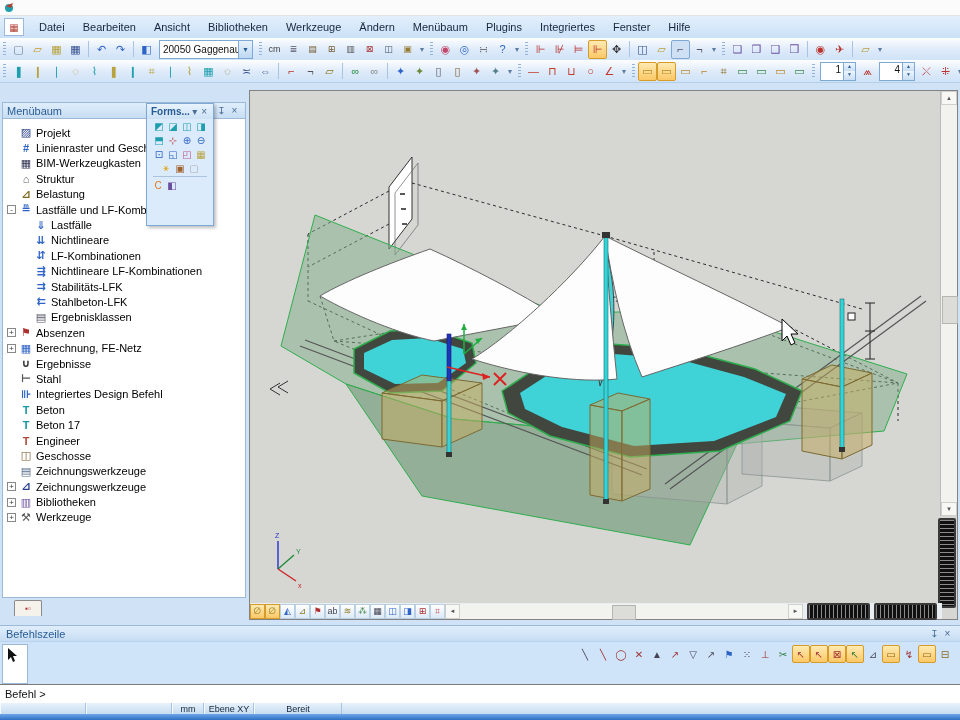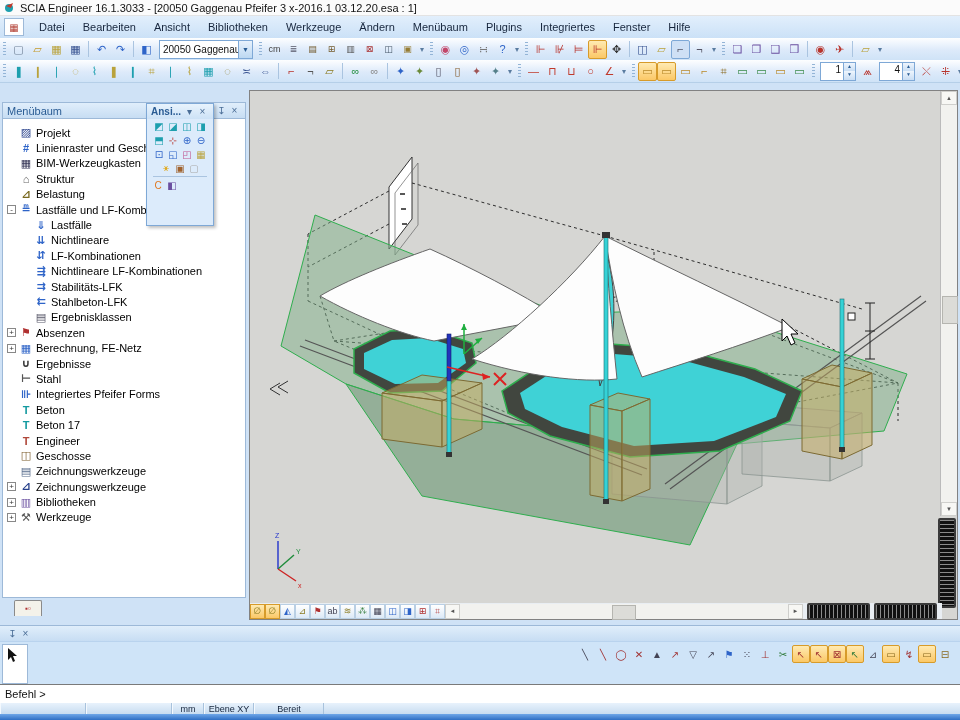--- a/index.html
+++ b/index.html
@@ -94,21 +94,20 @@
   #bluestrip{left:0;top:714px;width:960px;height:6px;background:linear-gradient(#6ea6e8,#2f6fc4);}
 </style>
 </head>
 <body>
 
 <div id="titlebar" class="abs">
   <svg width="11" height="11">
     <circle cx="5" cy="6" r="4" fill="#1d9fae"></circle>
       <path d="M2,4 L9,1 L7,6 Z" fill="#c0392b"></path>
   </svg>
-  <span class="ttext">SCIA Engineer 16.1.3033 - [20050 Gaggenau Pfeifer 3 x-2016.1 03.12.20.esa : 1]</span>
 </div>
 
 <div id="menubar" class="abs">
   <span class="mico">▦</span>
   <span style="display:flex;">
 
   <span class="mitem">Datei</span>
       <span class="mitem">Bearbeiten</span>
       <span class="mitem">Ansicht</span>
       <span class="mitem">Bibliotheken</span>
@@ -541,21 +540,21 @@
 
       <div class="titem" style="padding-left: 4px;">
         <span class="texp"></span>
         <span class="ticon" style="color: rgb(85, 85, 85);">⊢</span>
         <span class="tlabel">Stahl</span>
       </div>
 
       <div class="titem" style="padding-left: 4px;">
         <span class="texp"></span>
         <span class="ticon" style="color: rgb(46, 100, 200);">⊪</span>
-        <span class="tlabel">Integriertes Pfeifer Forms</span>
+        <span class="tlabel">Integriertes Design Befehl</span>
       </div>
 
       <div class="titem" style="padding-left: 4px;">
         <span class="texp"></span>
         <span class="ticon" style="color: rgb(20, 154, 160);">T</span>
         <span class="tlabel">Beton</span>
       </div>
 
       <div class="titem" style="padding-left: 4px;">
         <span class="texp"></span>
@@ -601,21 +600,21 @@
     </div>
   <div id="treetabs">
     <span class="ttab">
         <span style="color:#b03030;">▪▫</span>
       </span>
   </div>
 </div>
 
 <div id="viewpanel" class="abs">
   <div class="phead">
-    <span class="ptitle">Ansi...</span>
+    <span class="ptitle">Forms...</span>
     <span class="pbtn">▾</span>
     <span class="pbtn">×</span>
   </div>
   <div class="vrow">
       <span class="vb">
         <span style="color: rgb(29, 159, 174);">◩</span>
       </span>
       <span class="vb">
         <span style="color: rgb(29, 159, 174);">◪</span>
       </span>
@@ -840,20 +839,21 @@
     <span id="htrack">
         <span id="hthumb"></span>
       </span>
     <span class="scbtn" style="width:15px;height:15px;">►</span>
     <span class="hwheel"></span>
     <span class="hwheel"></span>
   </div>
 </div>
 
 <div id="cmdhead" class="abs">
+  <span class="ptitle">Befehlszeile</span>
   <span class="pbtn">↧</span>
   <span class="pbtn">×</span>
 </div>
 <div id="cmdbody" class="abs">
   <div id="cmdcursorbox" class="abs">
     <svg width="14" height="16" style="margin:2px 0 0 3px;">
       <polygon points="2,1 2,13 5,10 7,15 9,14 7,9 11,9" fill="#111"></polygon>
     </svg>
   </div>
   <div id="snapbar" class="abs">
@@ -933,17 +933,17 @@
     </span>
     <span class="sseg" style="width: 86px;">
       <span></span>
     </span>
     <span class="sseg" style="width: 32px;">
       <span>mm</span>
     </span>
     <span class="sseg" style="width: 50px;">
       <span>Ebene XY</span>
     </span>
-    <span class="sseg" style="width: 70px; justify-content: center;">
+    <span class="sseg" style="width: 88px; justify-content: center;">
       <span>Bereit</span>
     </span>
   </div>
 <div id="bluestrip" class="abs"></div>
 
 </body></html>

